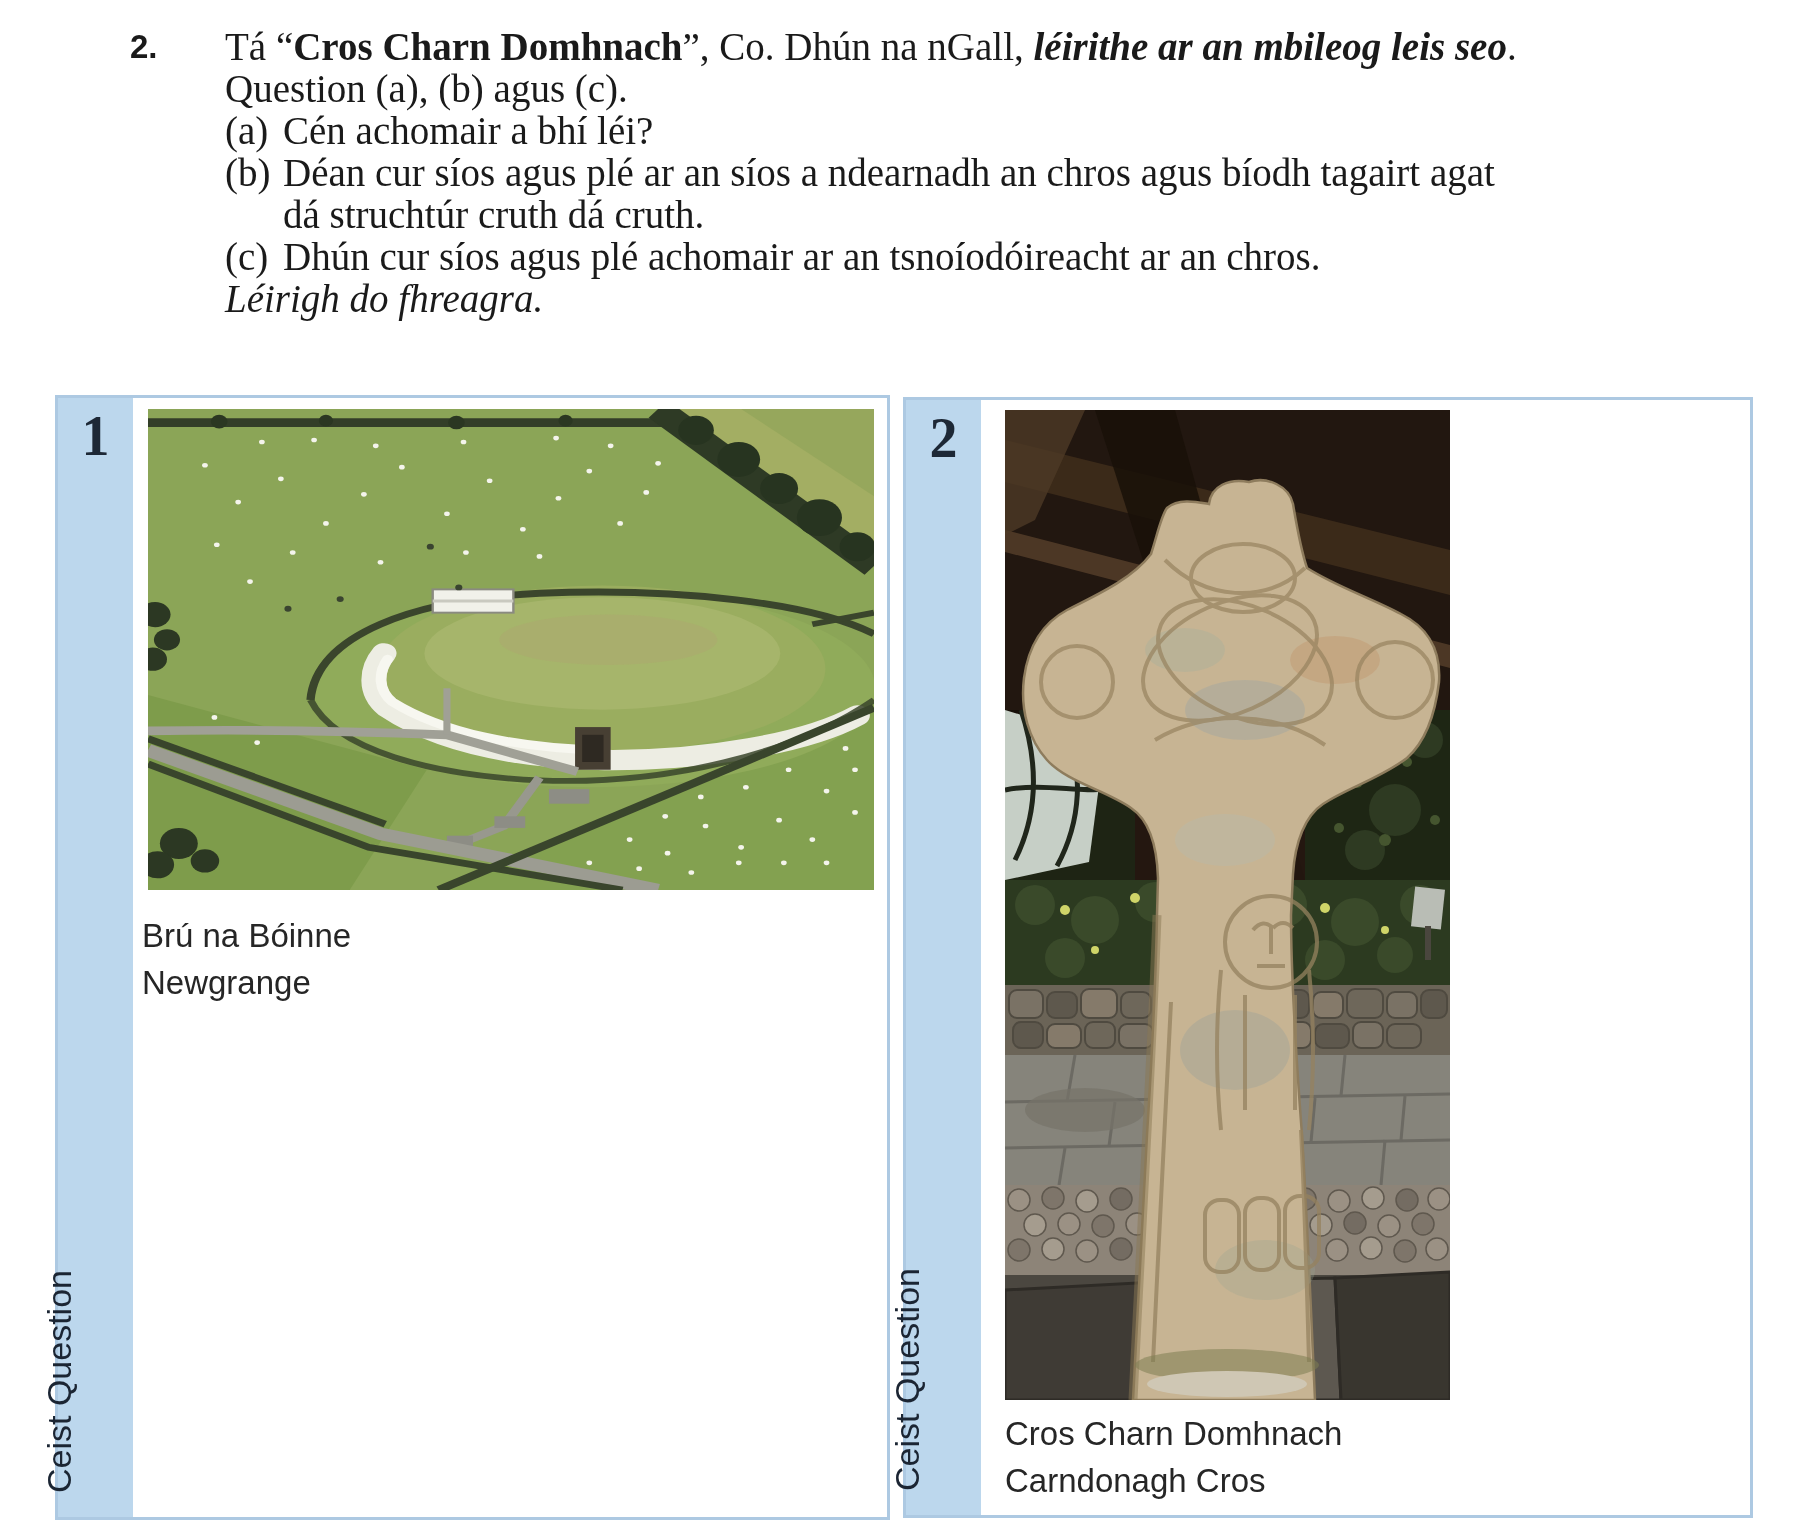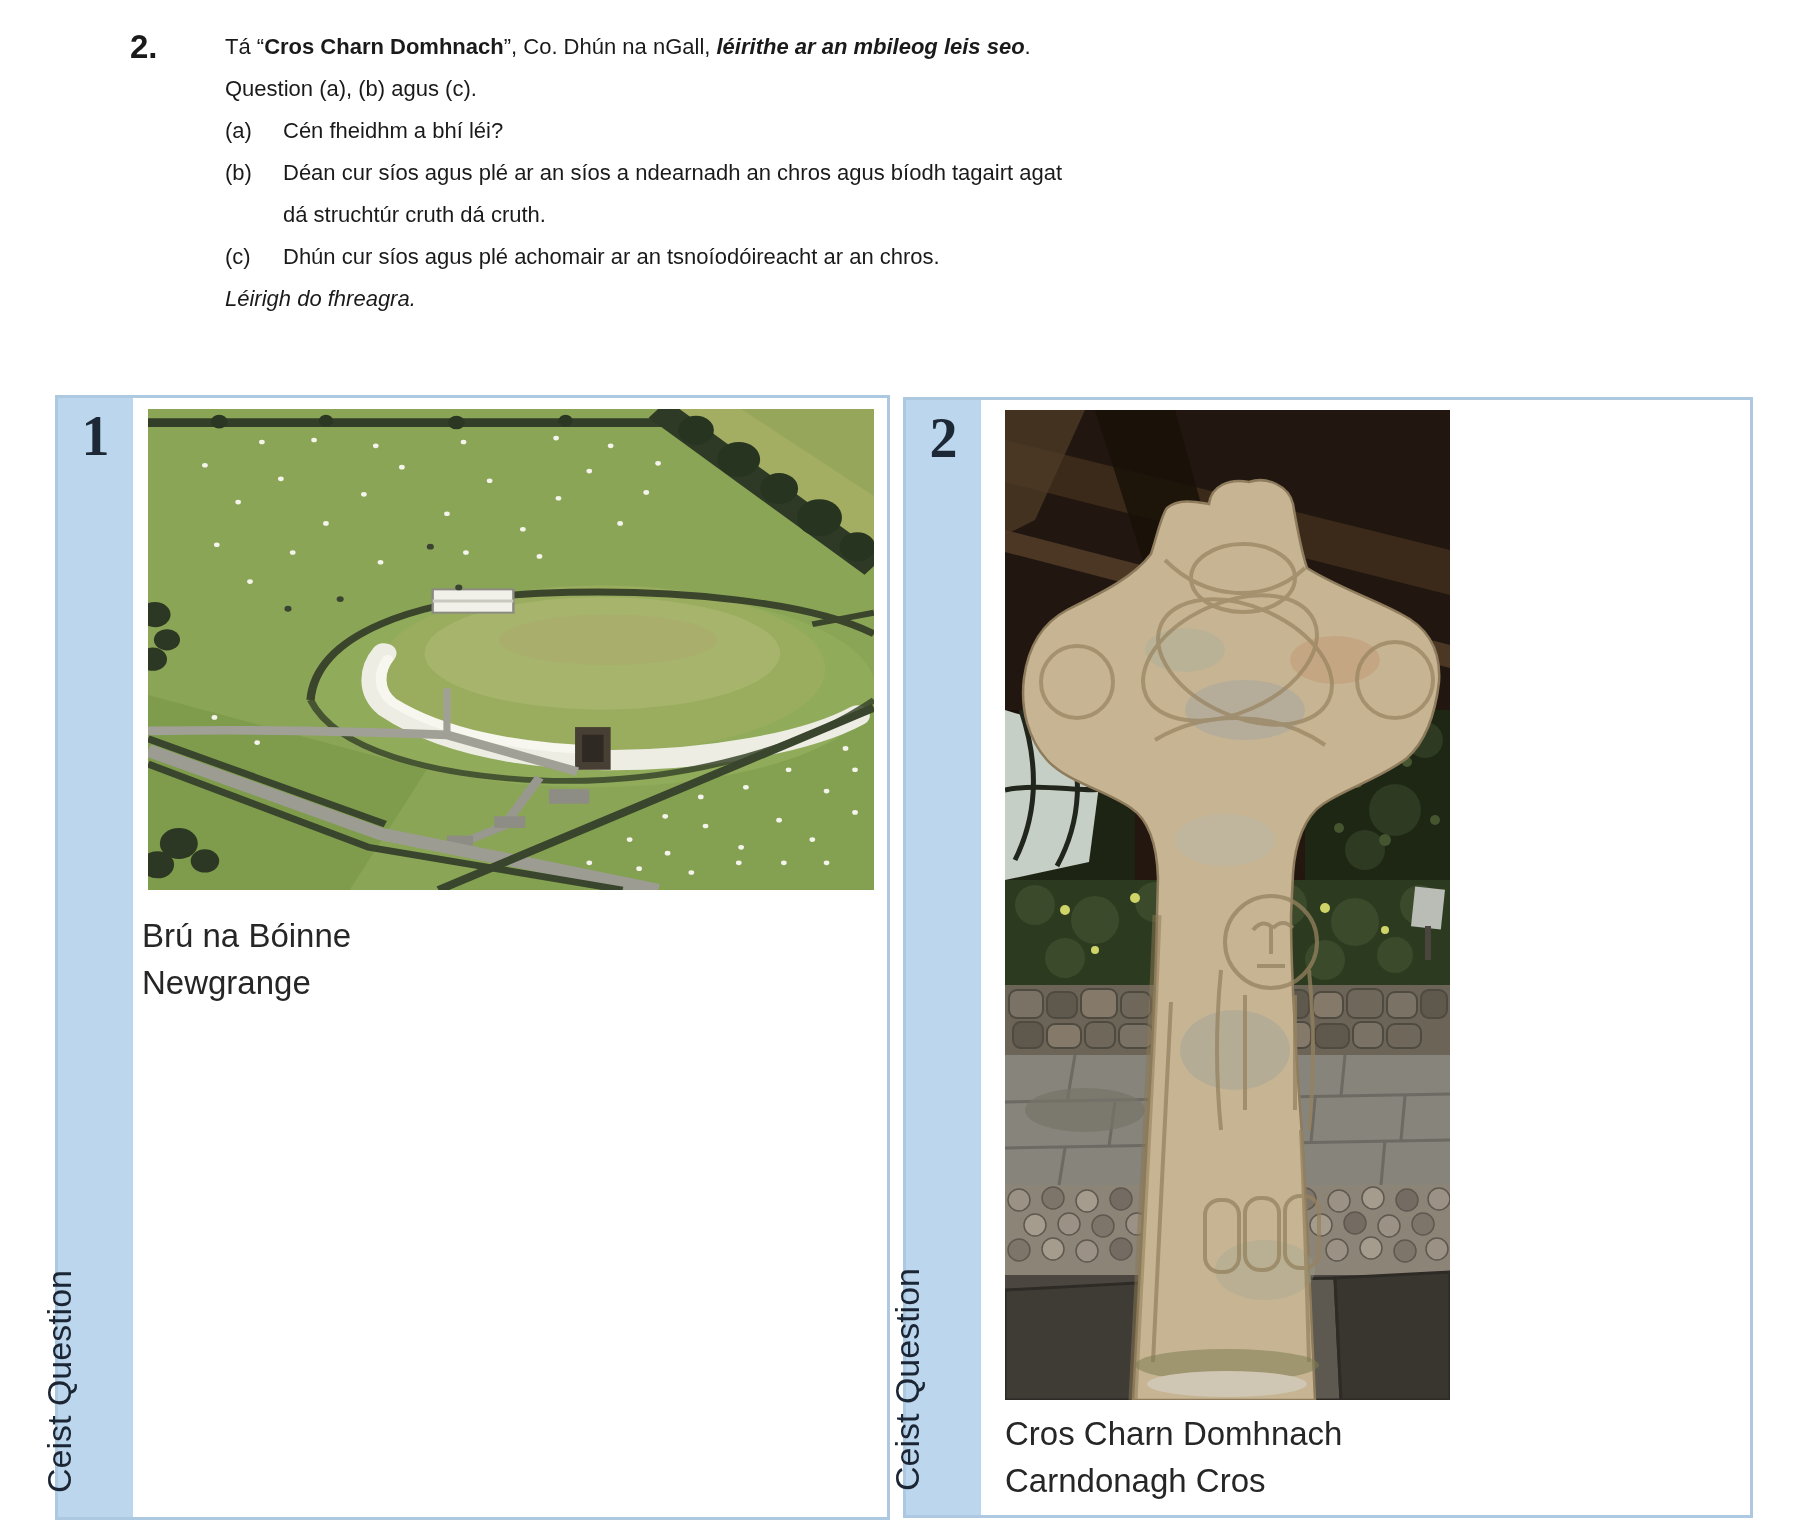--- a/index.html
+++ b/index.html
@@ -4,21 +4,21 @@
 <style>
   * { margin:0; padding:0; box-sizing:border-box; }
   body { background:#ffffff; }
   .page {
     position:relative; width:1818px; height:1534px; background:#ffffff;
     font-family:"Liberation Sans", sans-serif; color:#1a1a1a; overflow:hidden;
   }
   
   .question { position:absolute; left:130px; top:26px; display:flex; width:1560px; }
   .q-num { width:95px; flex:none; font-weight:bold; font-size:33px; line-height:42px; }
-  .q-body { font-size:22px; line-height:42px; }
+  .q-body { font-size:39px; line-height:42px;font-family:Liberation Serif, serif; }
   .q-line { }
   .b  { font-weight:bold; }
   .bi { font-weight:bold; font-style:italic; }
   .it { font-style:italic; }
   .q-item { display:flex; }
   .q-item .label { width:58px; flex:none; }
   
   .card { position:absolute; background:#ffffff; border:3px solid #adc9e2; }
   .card1 { left:55px;  top:395px; width:835px; height:1125px; }
   .card2 { left:903px; top:397px; width:850px; height:1121px; }
@@ -45,21 +45,21 @@
 
   <section class="question">
     <div class="q-num">2.</div>
     <div class="q-body">
       <div class="q-line">
         <span>Tá “</span><span class="b">Cros Charn Domhnach</span><span>”, Co. Dhún na nGall, </span><span class="bi">léirithe ar an mbileog leis seo</span><span>.</span>
       </div>
       <div class="q-line">Question (a), (b) agus (c).</div>
       <div class="q-item">
         <span class="label">(a)</span>
-        <span>Cén fheidhm a bhí léi?</span>
+        <span>Cén achomair a bhí léi?</span>
       </div>
       <div class="q-item">
         <span class="label">(b)</span>
         <span>
           <span>Déan cur síos agus plé ar an síos a ndearnadh an chros agus bíodh tagairt agat</span>
           <div>dá struchtúr cruth dá cruth.</div>
         </span>
       </div>
       <div class="q-item">
         <span class="label">(c)</span>

